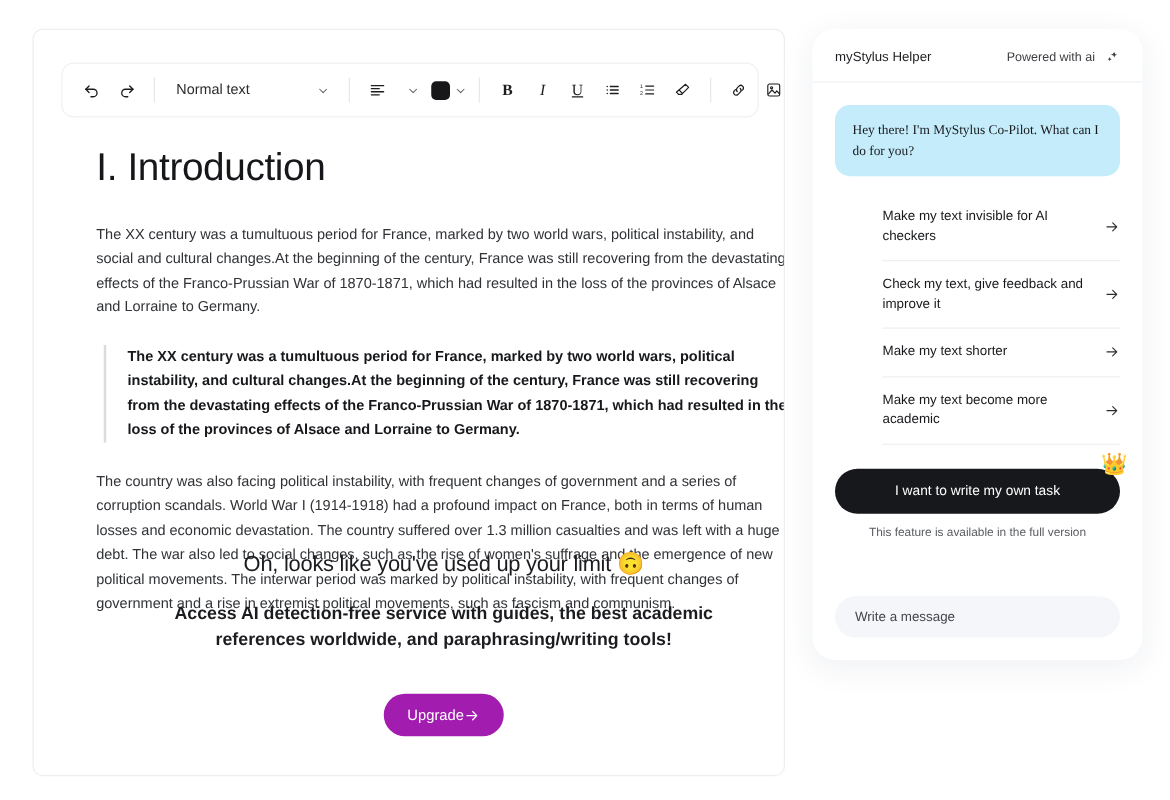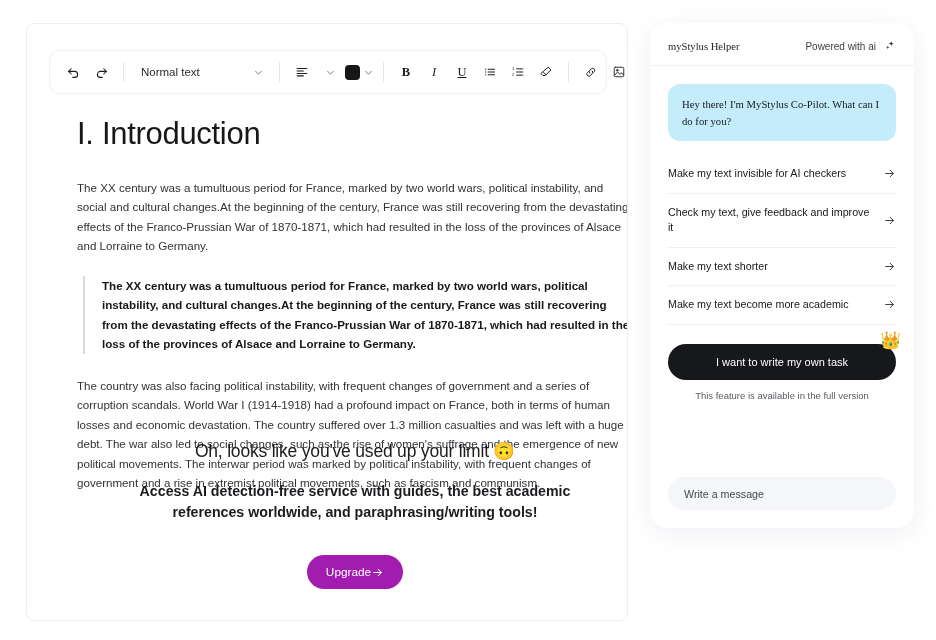--- a/index.html
+++ b/index.html
@@ -188,21 +188,21 @@
   }
 
   .helper-header {
     height: 30px;
     padding: 0 18px;
     display: flex;
     align-items: center;
     justify-content: space-between;
     margin-top: 8px;
   }
-  .helper-title { font-size: 10.6px; color: #1d1e21; font-family: Liberation Serif, serif; }
+  .helper-title { font-size: 10.6px; color: #1d1e21; }
   .helper-powered {
     display: flex;
     align-items: center;
     gap: 8px;
     font-size: 10px;
     color: #3c3e42;
   }
 
   .helper-divider {
     height: 1px;
@@ -217,21 +217,21 @@
     border-radius: 12px;
     padding: 12px 14px;
     font-size: 10.7px;
     line-height: 1.55;
     color: #17181b;
     margin-top: 16px;
     font-family: Liberation Serif, serif;
   }
   .bubble.first { margin-top: 18px; }
 
-  .suggestions { margin-top: 14px; }
+  .suggestions { margin-top: 14px; margin-left: 38px; }
 
   .suggestion {
     display: flex;
     align-items: center;
     justify-content: space-between;
     gap: 10px;
     padding: 11px 0;
     border-bottom: 1px solid #eef0f2;
     cursor: pointer;
   }

